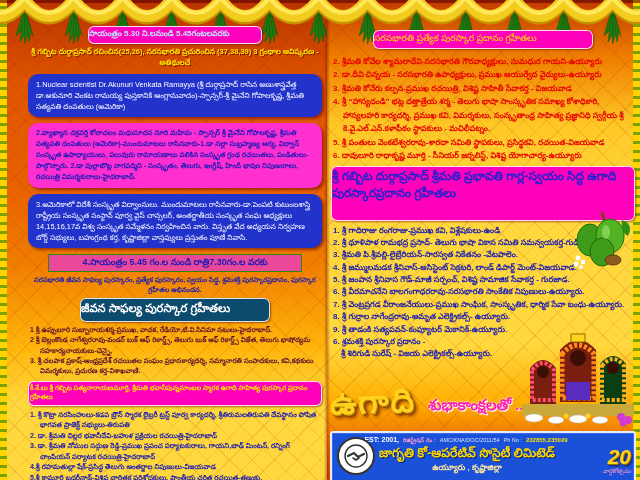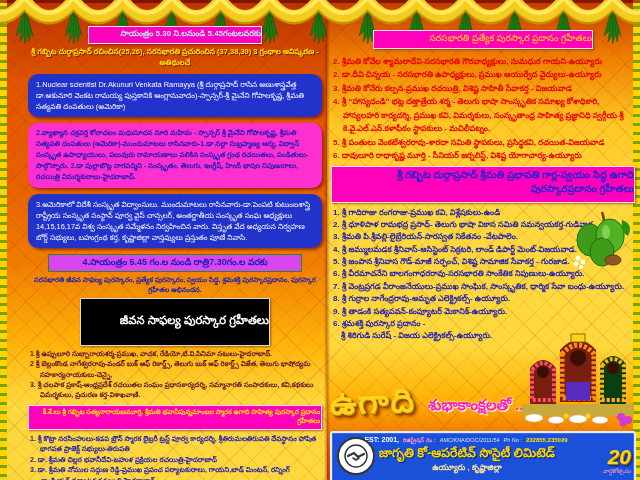--- a/index.html
+++ b/index.html
@@ -14,50 +14,50 @@
     background:
       repeating-linear-gradient(45deg,rgba(160,25,0,.22) 0 1px,transparent 1px 16px),
       repeating-linear-gradient(-45deg,rgba(160,25,0,.22) 0 1px,transparent 1px 16px);}
   .fold{position:absolute;left:324px;top:0;width:6px;height:480px;
     background:linear-gradient(90deg,transparent,rgba(110,0,0,.38),transparent);}
   .edge{position:absolute;top:0;width:7px;height:480px;
     background:repeating-linear-gradient(180deg,#ffd400 0 6px,#7aa300 6px 9px);}
   .edge.l{left:0}.edge.r{right:0}
   .garland{position:absolute;left:0;top:0;width:640px;height:46px;}
   
-  .banner{border:1px solid rgba(255,255,255,.85);text-align:right;border-radius:0;
+  .banner{border:1px solid rgba(255,255,255,.85);text-align:left;border-radius:6px;
           box-shadow:1px 1px 2px rgba(90,0,0,.5);}
   .col-left{position:absolute;left:28px;top:26px;width:294px;}
   .col-right{position:absolute;left:331px;top:30px;width:304px;}
   
   .time1{width:172px;margin:0 auto;background:#ff00bb;color:#bfe6ff;
          font-size:8px;font-weight:bold;padding:2px 0 3px;}
   .sub1{color:#ffe400;font-size:7.5px;font-weight:bold;text-align:center;margin-top:3px;
         line-height:1.4;text-shadow:1px 1px 0 #7a0c00;}
   .boxblue{background:#2233cc;border-radius:10px;color:#fff;font-size:7.4px;
            padding:5px 8px;margin-top:6px;line-height:1.5;box-shadow:2px 2px 3px rgba(90,0,0,.55);}
   .boxpink{background:#ff2fd0;border-radius:10px;color:#1a1ab8;font-size:7px;font-weight:bold;
            padding:5px 8px;margin-top:6px;line-height:1.55;box-shadow:2px 2px 3px rgba(90,0,0,.55);}
-  .time2{width:252px;margin:6px auto 0;background:#d946ef;color:#1a1ab8;border:1px solid #2a8f00;
+  .time2{width:252px;margin:6px auto 0;background:#ec4899;color:#1a1ab8;border:1px solid #2a8f00;
          font-size:9px;font-weight:bold;text-align:center;padding:2px 0;}
   .sub2{color:#1a1ab8;font-weight:bold;font-size:6.8px;text-align:center;margin-top:3px;line-height:1.4;}
-  .award1-banner{width:188px;margin:4px auto 0;background:#000000;color:#fff;
-                 font-size:11.5px;font-weight:bold;padding:15px 0;}
+  .award1-banner{width:188px;margin:4px auto 0;background:#0c4a6e;color:#fff;
+                 font-size:11.5px;font-weight:bold;padding:3px 0;}
   .list{margin-top:3px;}
   .li{padding-left:10px;text-indent:-10px;}
   .list-maroon{color:#5b1030;font-size:6.9px;font-weight:bold;line-height:1.5;padding:0 2px;}
   .award2-banner{margin-top:4px;background:#ff00bb;color:#ffe400;font-size:6.6px;
                  font-weight:bold;padding:2px 1px 3px;}
   .list-blue-l{color:#1a1ab8;font-size:7px;font-weight:bold;line-height:1.5;margin-top:4px;padding:0 2px;}
   
   .award3-banner{width:218px;margin:0 auto;background:#ff00bb;color:#ffe400;
                  font-size:9px;font-weight:normal;padding:2px 0 3px;}
   .list-red{color:#e80000;font-size:8px;font-weight:bold;line-height:1.68;margin-top:6px;padding:0 2px;}
-  .award4-banner{margin-top:3px;background:#ff00bb;color:#2222cc;font-size:10px;
-                 font-weight:bold;padding:2px 0 5px;}
+  .award4-banner{margin-top:3px;background:#ff00bb;color:#2222cc;font-size:12px;
+                 font-weight:bold;padding:2px 0 17px;}
   .list-blue-r{color:#1a1ab8;font-size:8px;font-weight:bold;line-height:1.55;margin-top:4px;padding:0 2px;}
   .li-indent{padding-left:18px;}
   
   .ugadi-row{position:absolute;left:330px;top:383px;display:flex;align-items:center;gap:12px;}
   .ugadi{font-size:33px;font-weight:bold;letter-spacing:2px;color:#ffd21e;transform:rotate(-2deg);
          text-shadow:1px 1px 0 #b8860b,2px 2px 0 #8a4b00,3px 3px 4px rgba(90,0,0,.8);}
   .greeting{font-size:15px;font-weight:bold;color:#ff20b0;
             text-shadow:0 0 3px #fff,1px 1px 0 #fff;}
   .mango{position:absolute;left:566px;top:208px;}
   .deity{position:absolute;left:518px;top:324px;}

